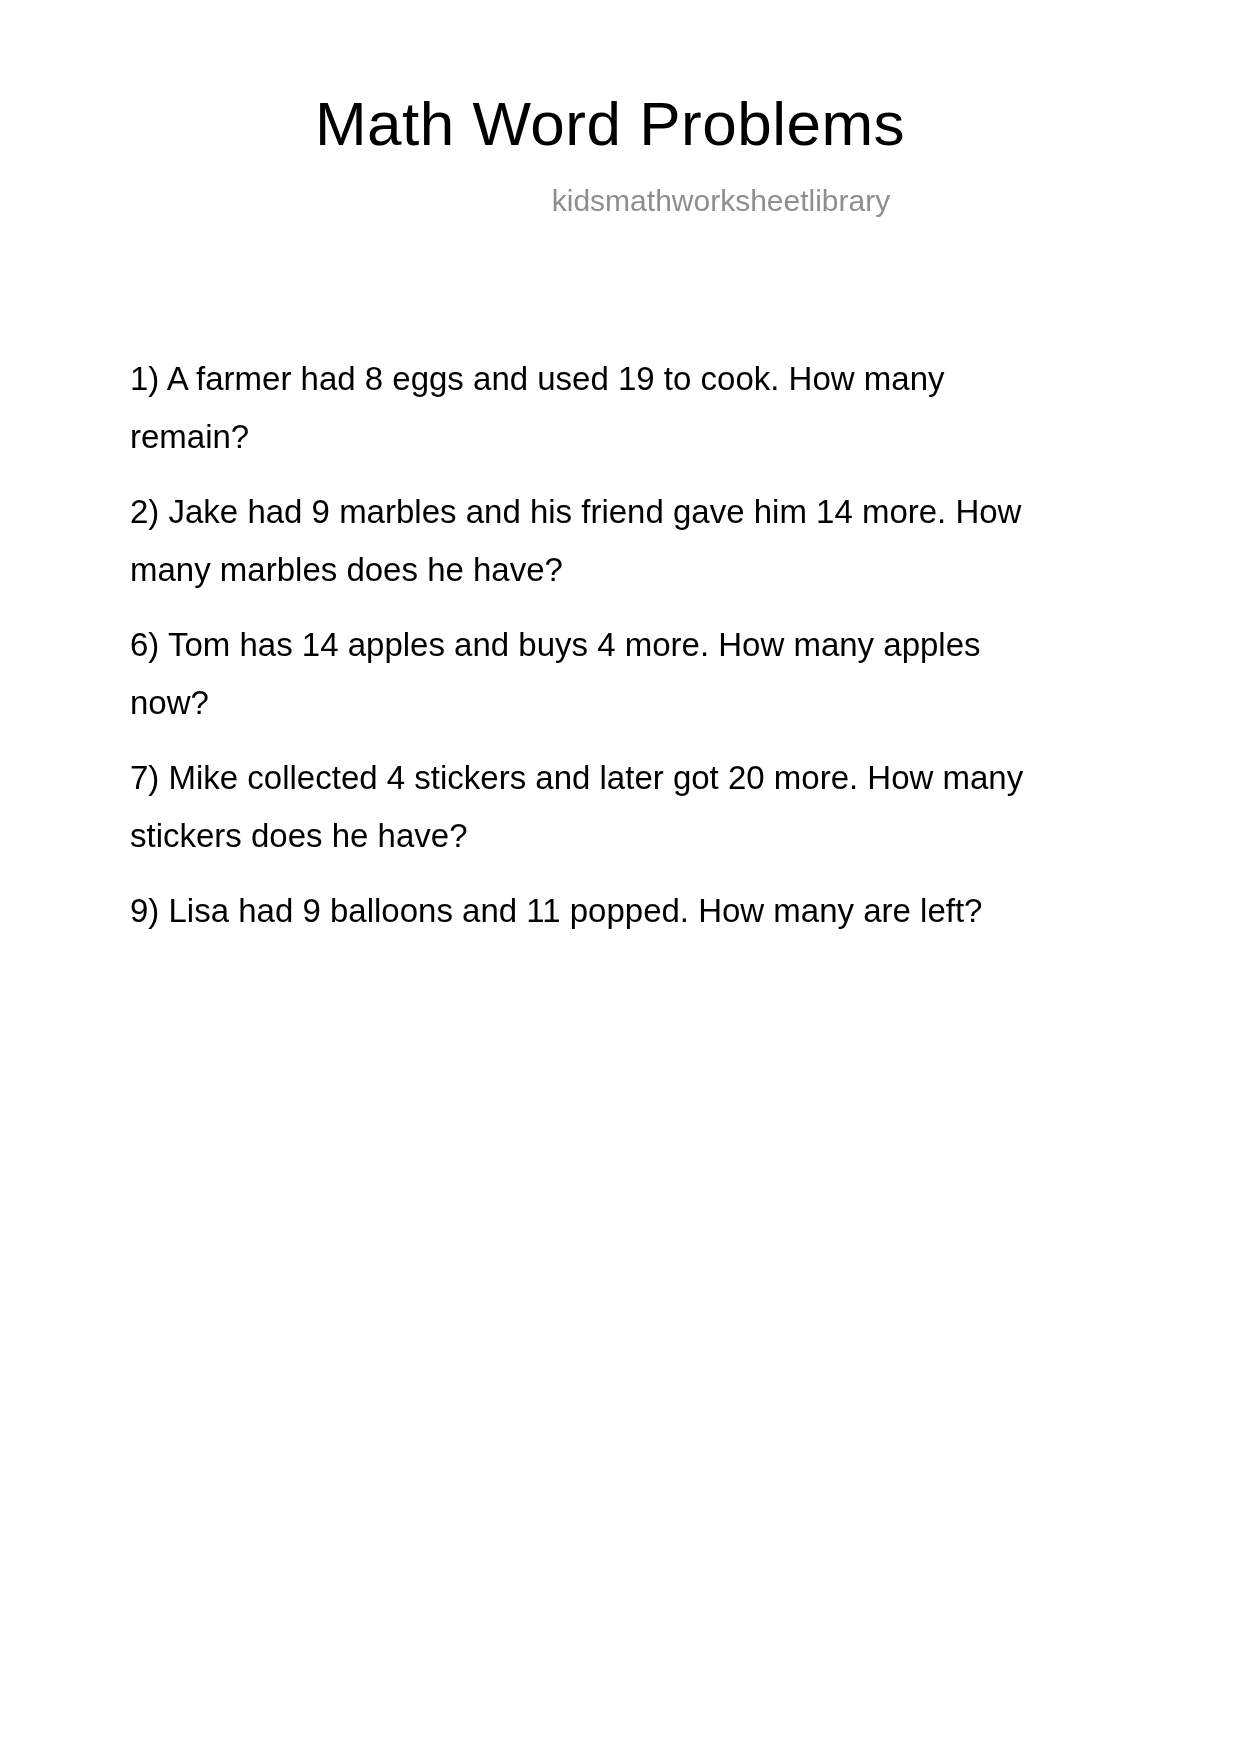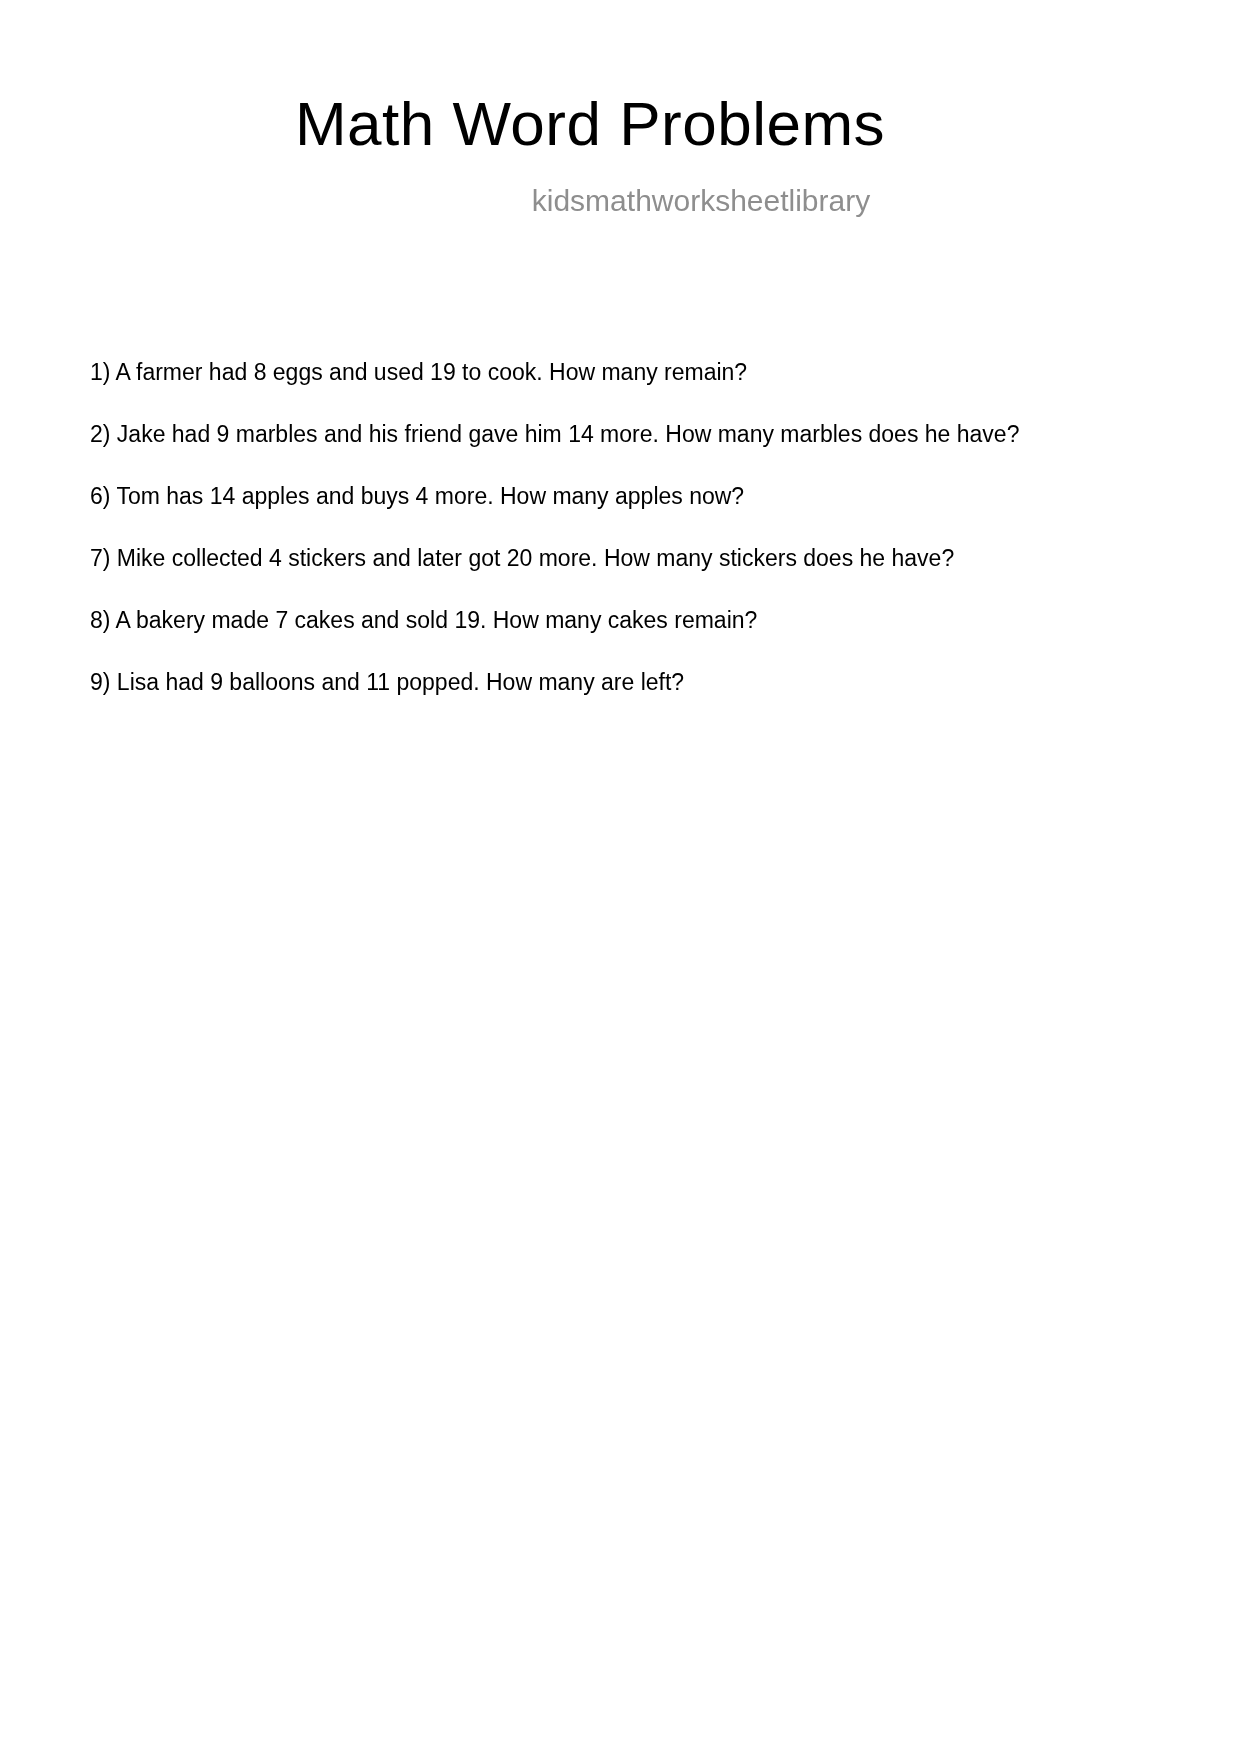--- a/index.html
+++ b/index.html
@@ -10,20 +10,21 @@
   }
   .page {
     position: relative;
     width: 1240px;
     height: 1754px;
     margin: 0 auto;
     background: #ffffff;
     font-family: "Liberation Sans", sans-serif;
     color: #000000;
     overflow: hidden;
+    padding-left: 40px;
   }
   .header {
     padding-top: 88px;
   }
   .page-title {
     font-size: 62px;
     font-weight: 400;
     line-height: 72px;
     text-align: center;
     transform: translateX(-30px);
@@ -40,38 +41,37 @@
     color: #8e8e8e;
   }
   .problems {
     margin-top: 130px;
     padding-left: 90px;
     width: 1030px;
   }
   .problems p {
     margin: 0 0 17px 0;
     width: 930px;
-    font-size: 23px;
-    line-height: 45px;
+    font-size: 33px;
+    line-height: 58px;
     font-weight: 400;
     color: #000000;
   }
 </style>
 </head>
 <body>
 
 <div class="page">
 
   <div class="header">
     <div class="page-title">Math Word Problems</div>
     <div class="page-subtitle">kidsmathworksheetlibrary</div>
   </div>
 
   <div class="problems">
     <p>1) A farmer had 8 eggs and used 19 to cook. How many remain?</p>
     <p>2) Jake had 9 marbles and his friend gave him 14 more. How many marbles does he have?</p>
     <p>6) Tom has 14 apples and buys 4 more. How many apples now?</p>
     <p>7) Mike collected 4 stickers and later got 20 more. How many stickers does he have?</p>
-    <p>8) A bakery made 7 cakes and sold 19. How many cakes remain?</p>
     <p>9) Lisa had 9 balloons and 11 popped. How many are left?</p>
   </div>
 
 </div>
 
 </body></html>

